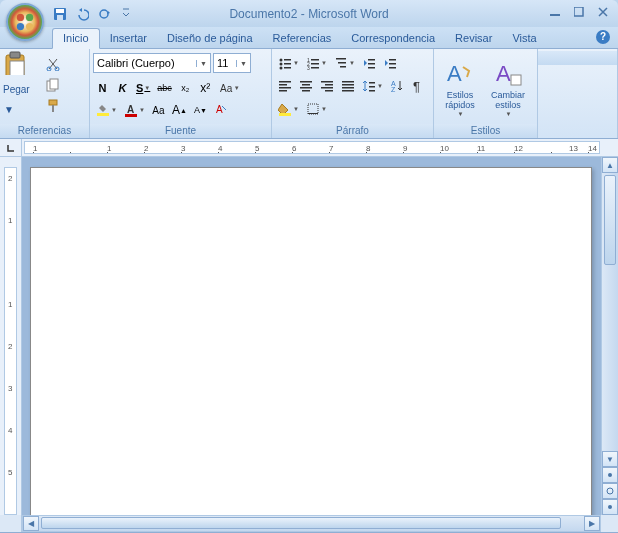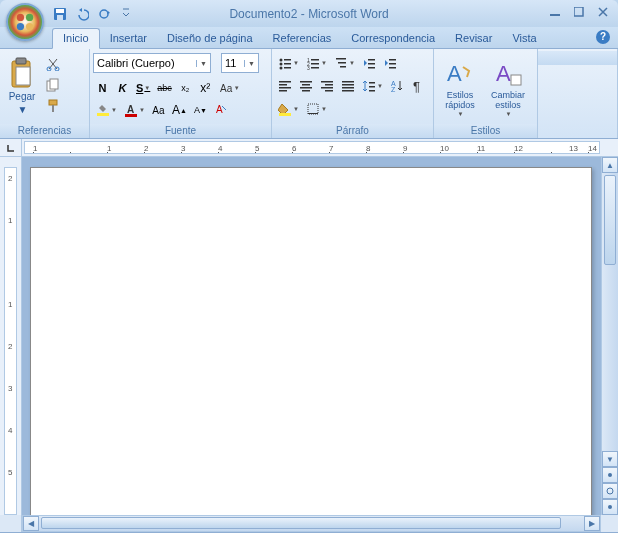--- a/index.html
+++ b/index.html
@@ -21,27 +21,27 @@
 .tab.active { background: #eaf2fb; border: 1px solid #8faed3; border-bottom: 1px solid #eaf2fb; border-radius: 3px 3px 0 0; margin-bottom: -1px; }
 .help-icon { position: absolute; right: 8px; top: 3px; width: 14px; height: 14px; border-radius: 50%; background: #3a7cc4; color: #fff; font-size: 10px; text-align: center; line-height: 14px; font-weight: bold; }
 
 
 .ribbon { height: 90px; background: linear-gradient(#eaf2fb,#d3e4f6); display: flex; border-bottom: 1px solid #8faed3; }
 .group { border-right: 1px solid #b0c9e4; display: flex; flex-direction: column; padding: 2px 3px 0; position: relative; }
 .group-label { text-align: center; color: #4a76a8; font-size: 10px; padding: 1px 0 2px; background: linear-gradient(#d9e8f8,#c4daf1); margin: 0 -3px; position: relative; }
 .group-body { flex: 1; display: flex; gap: 2px; align-items: flex-start; }
 
 
-.big-btn { display: flex; flex-direction: column; align-items: center; justify-content: flex-end; width: 38px; height: 66px; padding-bottom: 2px; gap: 2px; }
+.big-btn { display: flex; flex-direction: column; justify-content: flex-end; width: 38px; height: 66px; padding-bottom: 2px; gap: 9px; }
 .big-btn span { font-size: 10px; color: #2a5a99; }
 .mini-col { display: flex; flex-direction: column; gap: 3px; padding-top: 4px; }
 .mini-btn { width: 20px; height: 18px; display: flex; align-items: center; justify-content: center; }
 
 
-.font-top { display: flex; gap: 10px; margin-bottom: 3px; }
+.font-top { display: flex; gap: 2px; margin-bottom: 3px; }
 .font-combo { height: 20px; border: 1px solid #8faed3; background: #fff; display: flex; align-items: center; padding: 0 3px; font-size: 11px; }
 .combo-arrow { border-left: 1px solid #8faed3; padding-left: 3px; margin-left: auto; font-size: 7px; color: #555; }
 .btn-row { display: flex; gap: 1px; }
 .fmt-btn { min-width: 19px; height: 20px; border: 1px solid transparent; display: flex; align-items: center; justify-content: center; font-size: 11px; padding: 0 2px; }
 .drop-ar { font-size: 6px; margin-left: 1px; color: #555; }
 
 
 .para-body { flex-direction: column; gap: 3px; padding-top: 2px; }
 
 

